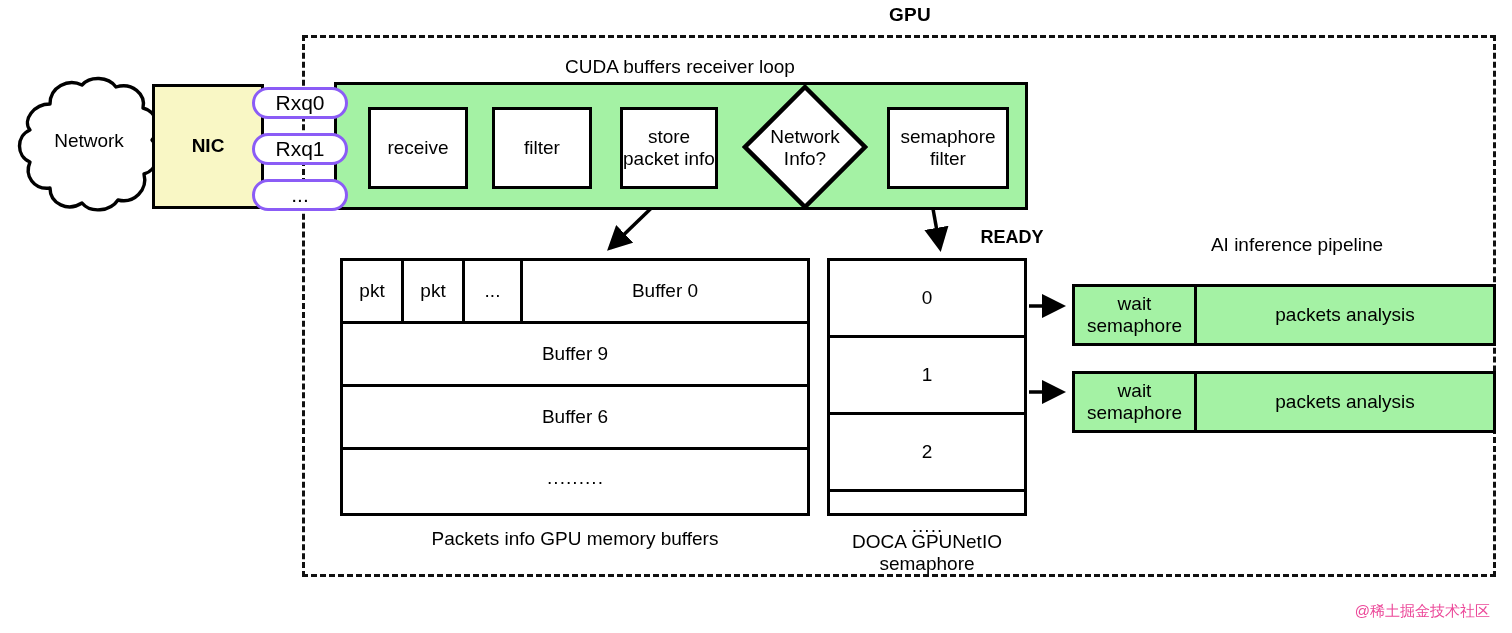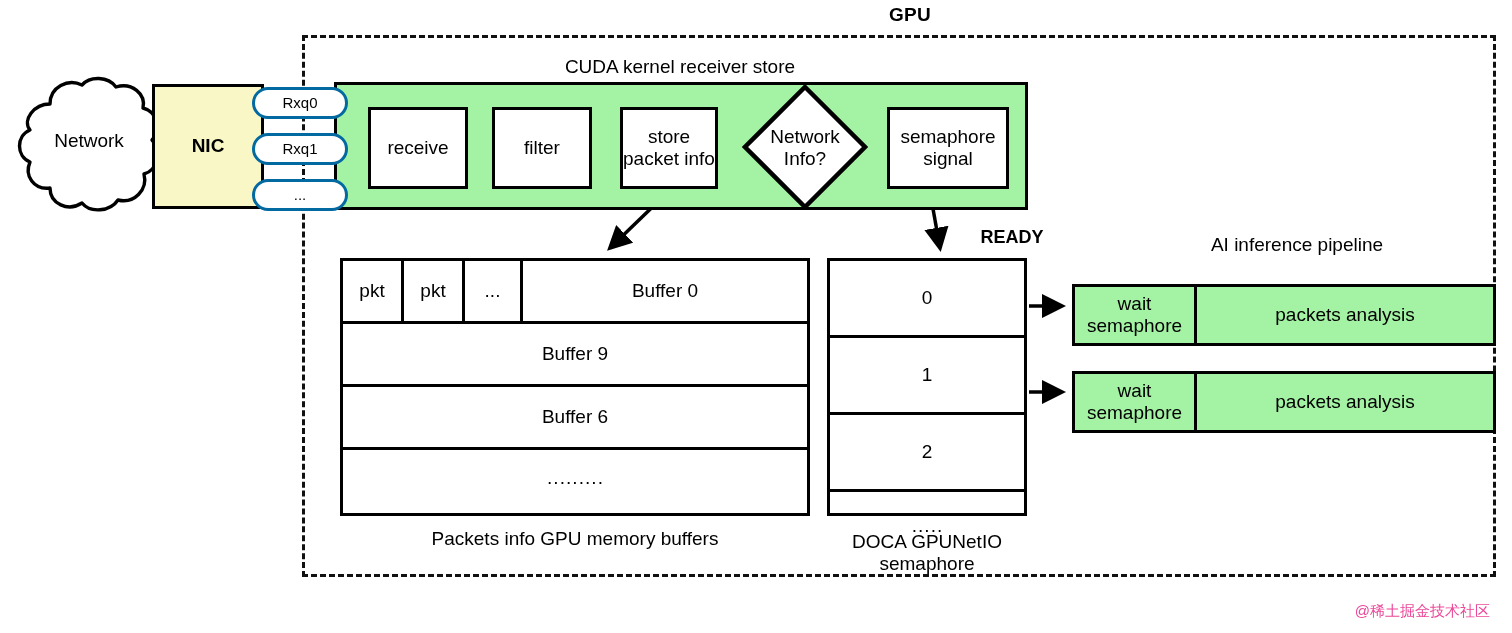--- a/index.html
+++ b/index.html
@@ -63,24 +63,24 @@
   #nic-label {
     left: 152px; top: 133px;
     width: 112px; height: 26px;
     font-size: 19px; font-weight: bold;
   }
 
   
   .rxq {
     width: 96px; height: 32px;
     background: #ffffff;
-    border: 3px solid #0369a1;
+    border: 3px solid #8b5cf6;
     border-radius: 18px;
     box-sizing: border-box;
-    font-size: 15px;
+    font-size: 21px;
     left: 252px;
     z-index: 6;
   }
   #rxq-0 { top: 87px; }
   #rxq-1 { top: 133px; }
   #rxq-2 { top: 179px; }
 
   
   #cuda-band {
     left: 334px; top: 82px;
@@ -236,36 +236,36 @@
              C152 38 156 56 146 66 C156 76 152 96 138 100 C142 116 128 130 112 126
              C104 138 84 139 76 129 C62 138 44 130 44 114
              C28 116 18 102 24 88 C10 82 10 62 24 56 C16 46 28 30 44 30 Z" fill="#ffffff" stroke="#000000" stroke-width="3.4" stroke-linejoin="round"></path>
   </svg>
   <div class="abs ctr" id="network-label">Network</div>
 
   <div class="abs" id="nic-box"></div>
   <div class="abs ctr" id="nic-label">NIC</div>
 
   <div class="abs" id="cuda-band"></div>
-  <div class="abs ctr" id="cuda-title">CUDA kernel receiver store</div>
+  <div class="abs ctr" id="cuda-title">CUDA buffers receiver loop</div>
 
   <div class="abs ctr rxq" id="rxq-0">Rxq0</div>
   <div class="abs ctr rxq" id="rxq-1">Rxq1</div>
   <div class="abs ctr rxq" id="rxq-2">...</div>
 
   <div class="abs ctr stage" id="stage-receive">receive</div>
   <div class="abs ctr stage" id="stage-filter">filter</div>
   <div class="abs ctr stage" id="stage-store">store packet info</div>
 
   <svg class="abs" id="decision-diamond" viewBox="0 0 126 126">
     <polygon points="63,3 123,63 63,123 3,63" fill="#ffffff" stroke="#000000" stroke-width="4.5" stroke-linejoin="miter"></polygon>
   </svg>
   <div class="abs ctr" id="decision-label">Network Info?</div>
 
-  <div class="abs ctr stage" id="stage-sem">semaphore signal</div>
+  <div class="abs ctr stage" id="stage-sem">semaphore filter</div>
 
   <div class="abs ctr" id="ready-label">READY</div>
 
   <div class="abs" id="buffers-table">
     <div class="buf-row">
       <div class="buf-cell pkt-cell">pkt</div>
       <div class="buf-cell pkt-cell">pkt</div>
       <div class="buf-cell pkt-dots">...</div>
       <div class="buf-cell buf-name">Buffer 0</div>
     </div>

